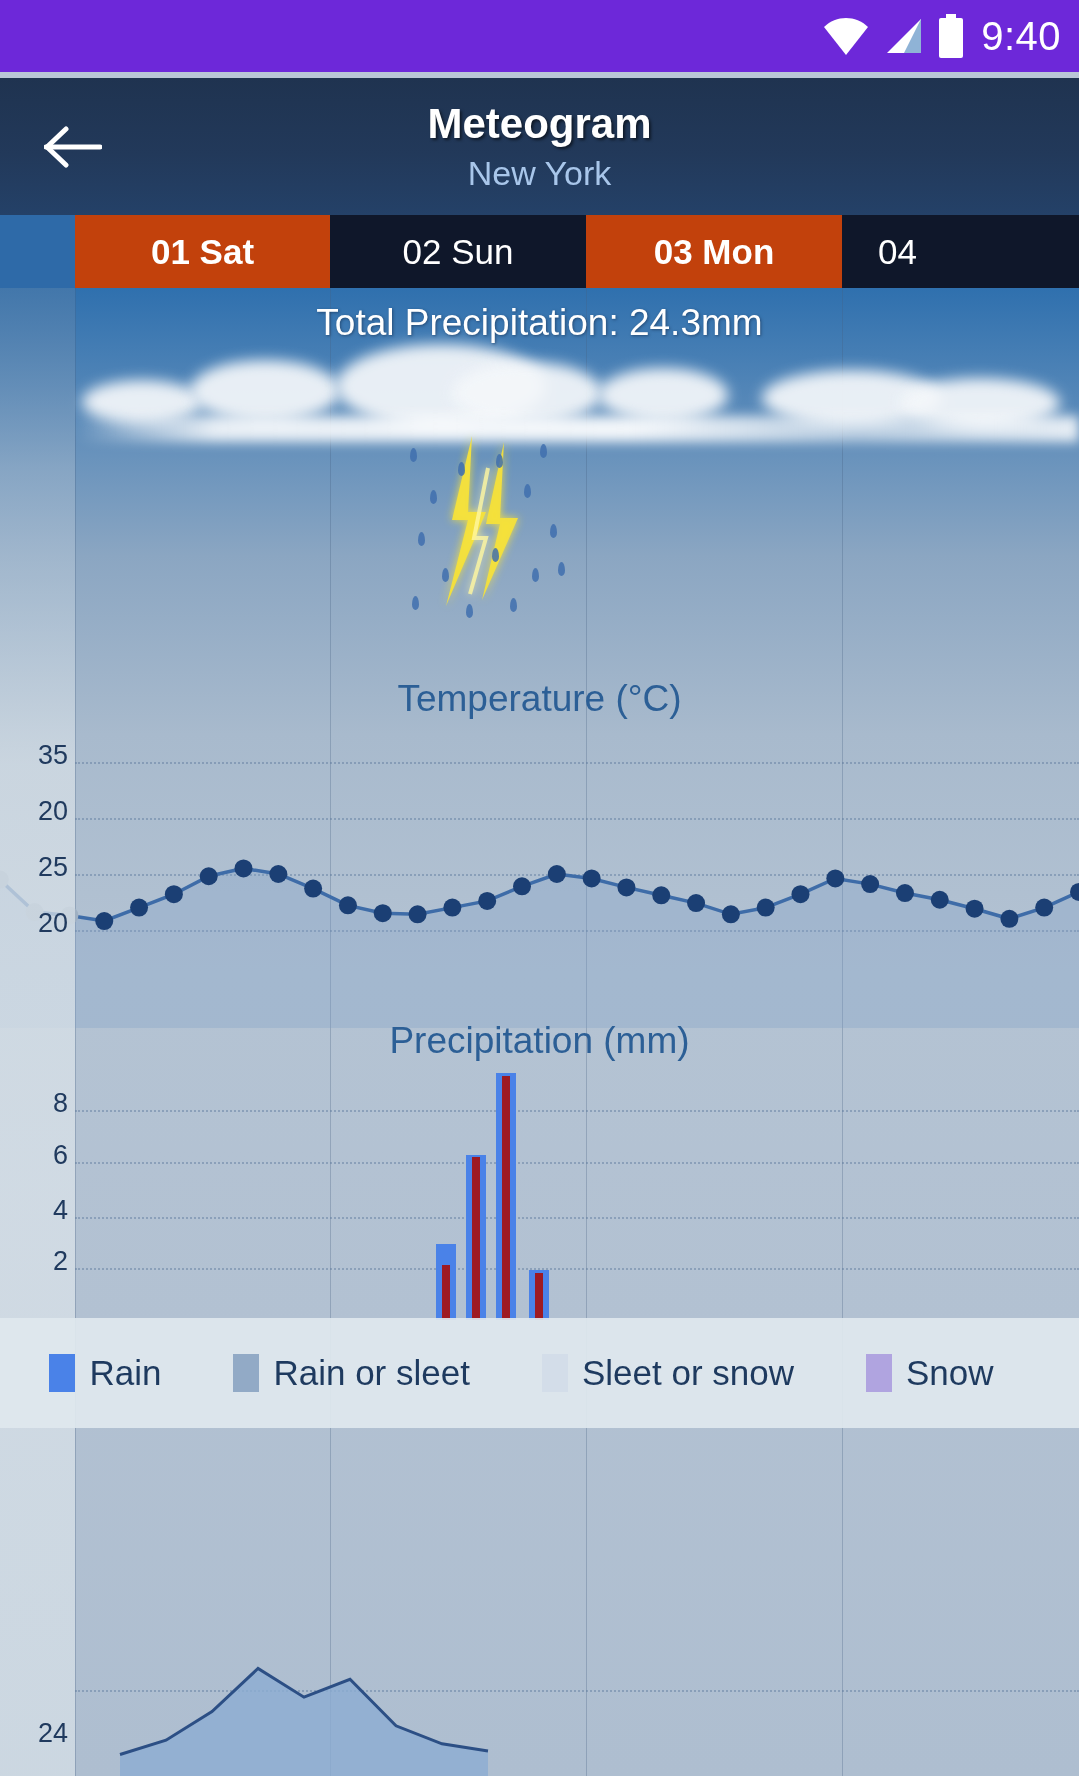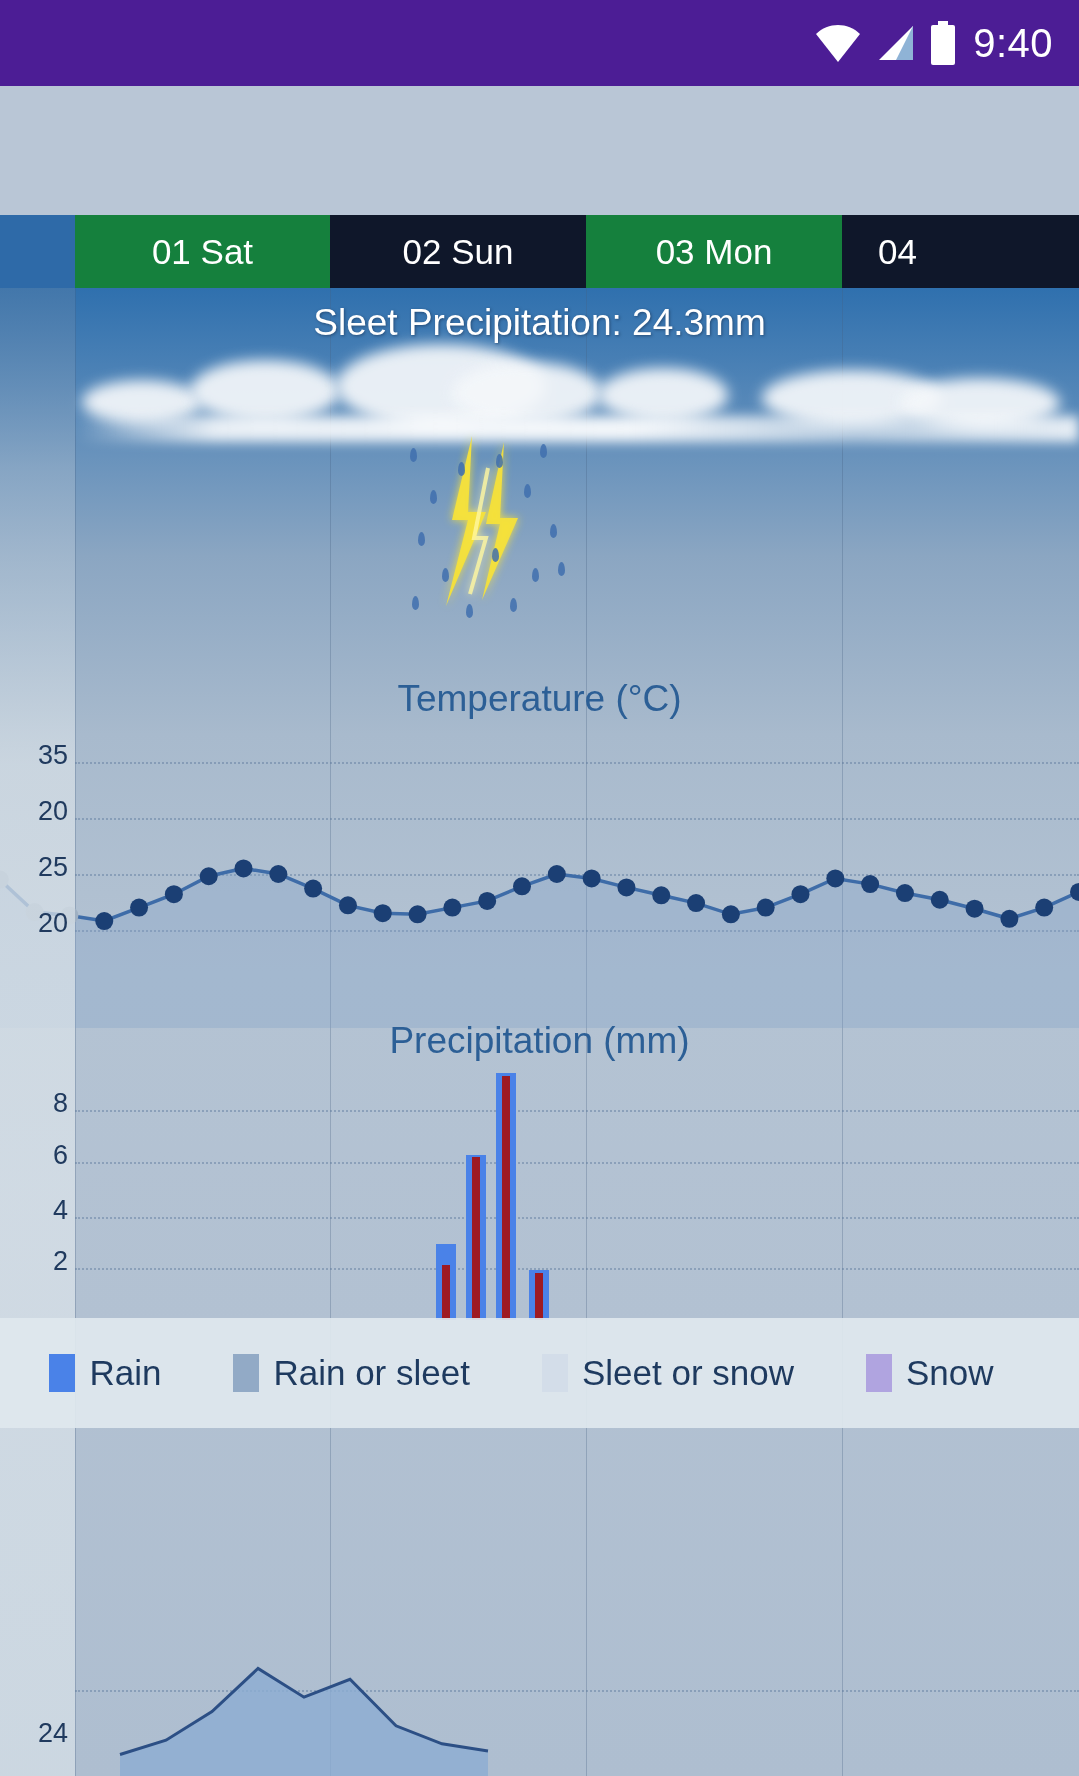--- a/index.html
+++ b/index.html
@@ -5,23 +5,23 @@
   * { margin:0; padding:0; box-sizing:border-box; }
   html, body {
     width:1079px; height:1776px;
     font-family:"Liberation Sans", sans-serif;
     overflow:hidden; background:#b9c6d6;
   }
   .screen { position:relative; width:1079px; height:1776px; overflow:hidden; }
 
   
   .statusbar {
-    position:absolute; top:0; left:0; width:1079px; height:86px;
-    background:#4c1d95; display:flex; align-items:center;
-    justify-content:flex-end; padding-right:26px; gap:16px;
+    position:absolute; top:0; left:0; width:1079px; height:72px;
+    background:#6d28d9; display:flex; align-items:center;
+    justify-content:flex-end; padding-right:18px; gap:16px;
   }
   .sb-icons { display:flex; align-items:center; gap:14px; }
   .sb-time { color:#fff; font-size:40px; font-weight:400; letter-spacing:.5px; }
 
   
   .appbar {
     position:absolute; top:78px; left:0; width:1079px; height:137px;
     background:linear-gradient(180deg,#1f3350 0%,#22395a 55%,#244168 100%);
   }
   .back-btn {
@@ -40,21 +40,21 @@
 
   
   .daytabs {
     position:absolute; top:215px; left:0; width:1079px; height:73px;
     background:#2e6aa8; display:flex;
   }
   .daytab {
     height:73px; display:flex; align-items:center; justify-content:center;
     color:#ffffff; font-size:35px; font-weight:400; flex:0 0 auto;
   }
-  .daytab.lite { background:#15803d; }
+  .daytab.lite { background:#c2410c;font-weight:bold; }
   .daytab.dark { background:#0f172a; }
   .daytab.spacer { background:#2e6aa8; }
 
   
   .charts {
     position:absolute; top:288px; left:0; width:1079px; height:1488px;
     background:linear-gradient(180deg,
       #2f70ae 0%, #5d8cba 9%, #8ba6c2 18%,
       #a8bacd 30%, #b4c3d3 46%, #b2c1d2 70%, #aebed0 100%);
     overflow:hidden;
@@ -146,39 +146,51 @@
         <path d="M38 2 L38 36 L21 36 Z" fill="#8fb3d6"></path>
       </svg>
       <svg width="28" height="44" viewBox="0 0 28 44">
         <rect x="9" y="0" width="10" height="5" fill="#ffffff"></rect>
         <rect x="2" y="4" width="24" height="40" rx="2" fill="#ffffff"></rect>
       </svg>
     </div>
     <div class="sb-time">9:40</div>
   </div>
 
+  <div class="appbar">
+    <div class="back-btn">
+      <svg width="58" height="44" viewBox="0 0 58 44">
+        <path d="M2 22 L56 22" stroke="#ffffff" stroke-width="5" fill="none" stroke-linecap="round"></path>
+        <path d="M22 4 L3 22 L22 40" stroke="#ffffff" stroke-width="5" fill="none" stroke-linecap="round" stroke-linejoin="round"></path>
+      </svg>
+    </div>
+    <div class="appbar-titles">
+      <div class="app-title">Meteogram</div>
+      <div class="app-sub">New York</div>
+    </div>
+  </div>
 
   <div class="daytabs">
     <div class="daytab spacer" style="width:75px;"></div>
     <div class="daytab lite" style="width:255px;">01 Sat</div>
     <div class="daytab dark" style="width:256px;">02 Sun</div>
     <div class="daytab lite" style="width:256px;">03 Mon</div>
     <div class="daytab dark" style="width:237px;padding-left:36px;justify-content:flex-start;">04</div>
   </div>
 
   <div class="charts">
 
     <div class="vline" style="left:75px;"></div>
     <div class="vline" style="left:330px;"></div>
     <div class="vline" style="left:586px;"></div>
     <div class="vline" style="left:842px;"></div>
 
     <div class="left-gutter"></div>
 
-    <div class="precip-total">Sleet Precipitation: 24.3mm</div>
+    <div class="precip-total">Total Precipitation: 24.3mm</div>
 
     <div class="skyband">
       <div class="cloud" style="left:82px;  top:92px; width:120px; height:44px;"></div>
       <div class="cloud" style="left:190px; top:72px; width:150px; height:62px;"></div>
       <div class="cloud" style="left:336px; top:56px; width:210px; height:84px;"></div>
       <div class="cloud" style="left:452px; top:74px; width:150px; height:62px;"></div>
       <div class="cloud" style="left:598px; top:80px; width:130px; height:54px;"></div>
       <div class="cloud" style="left:762px; top:82px; width:180px; height:56px;"></div>
       <div class="cloud" style="left:900px; top:90px; width:160px; height:50px;"></div>
       <div class="haze"></div>

